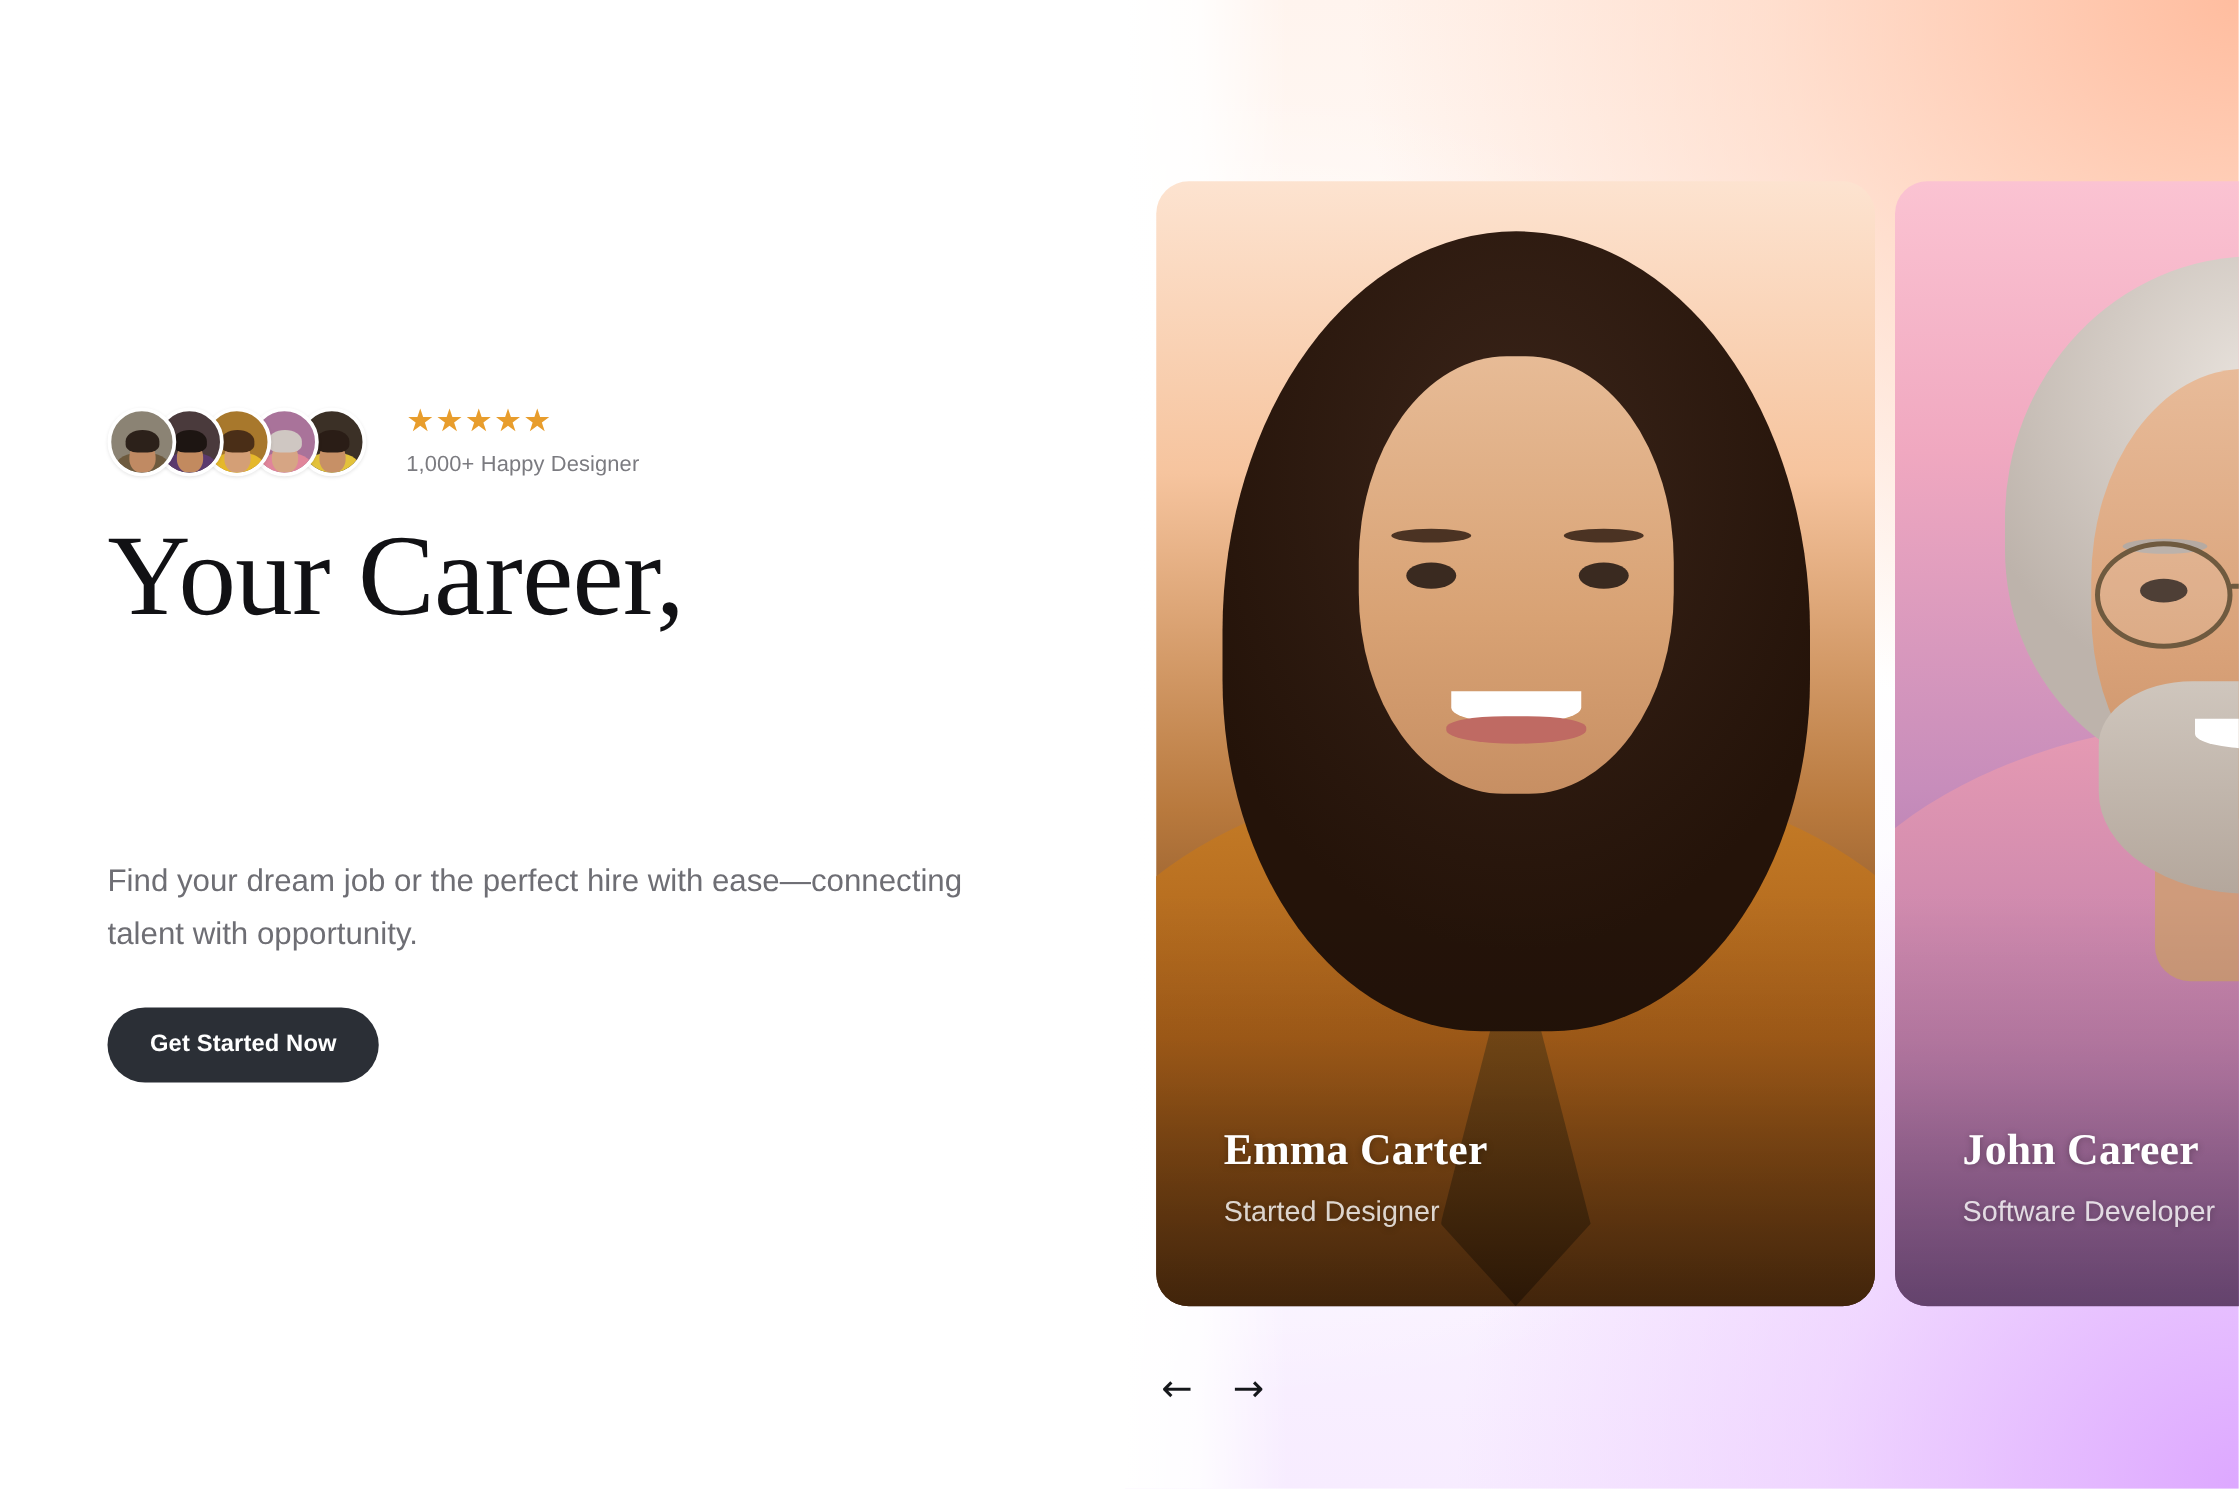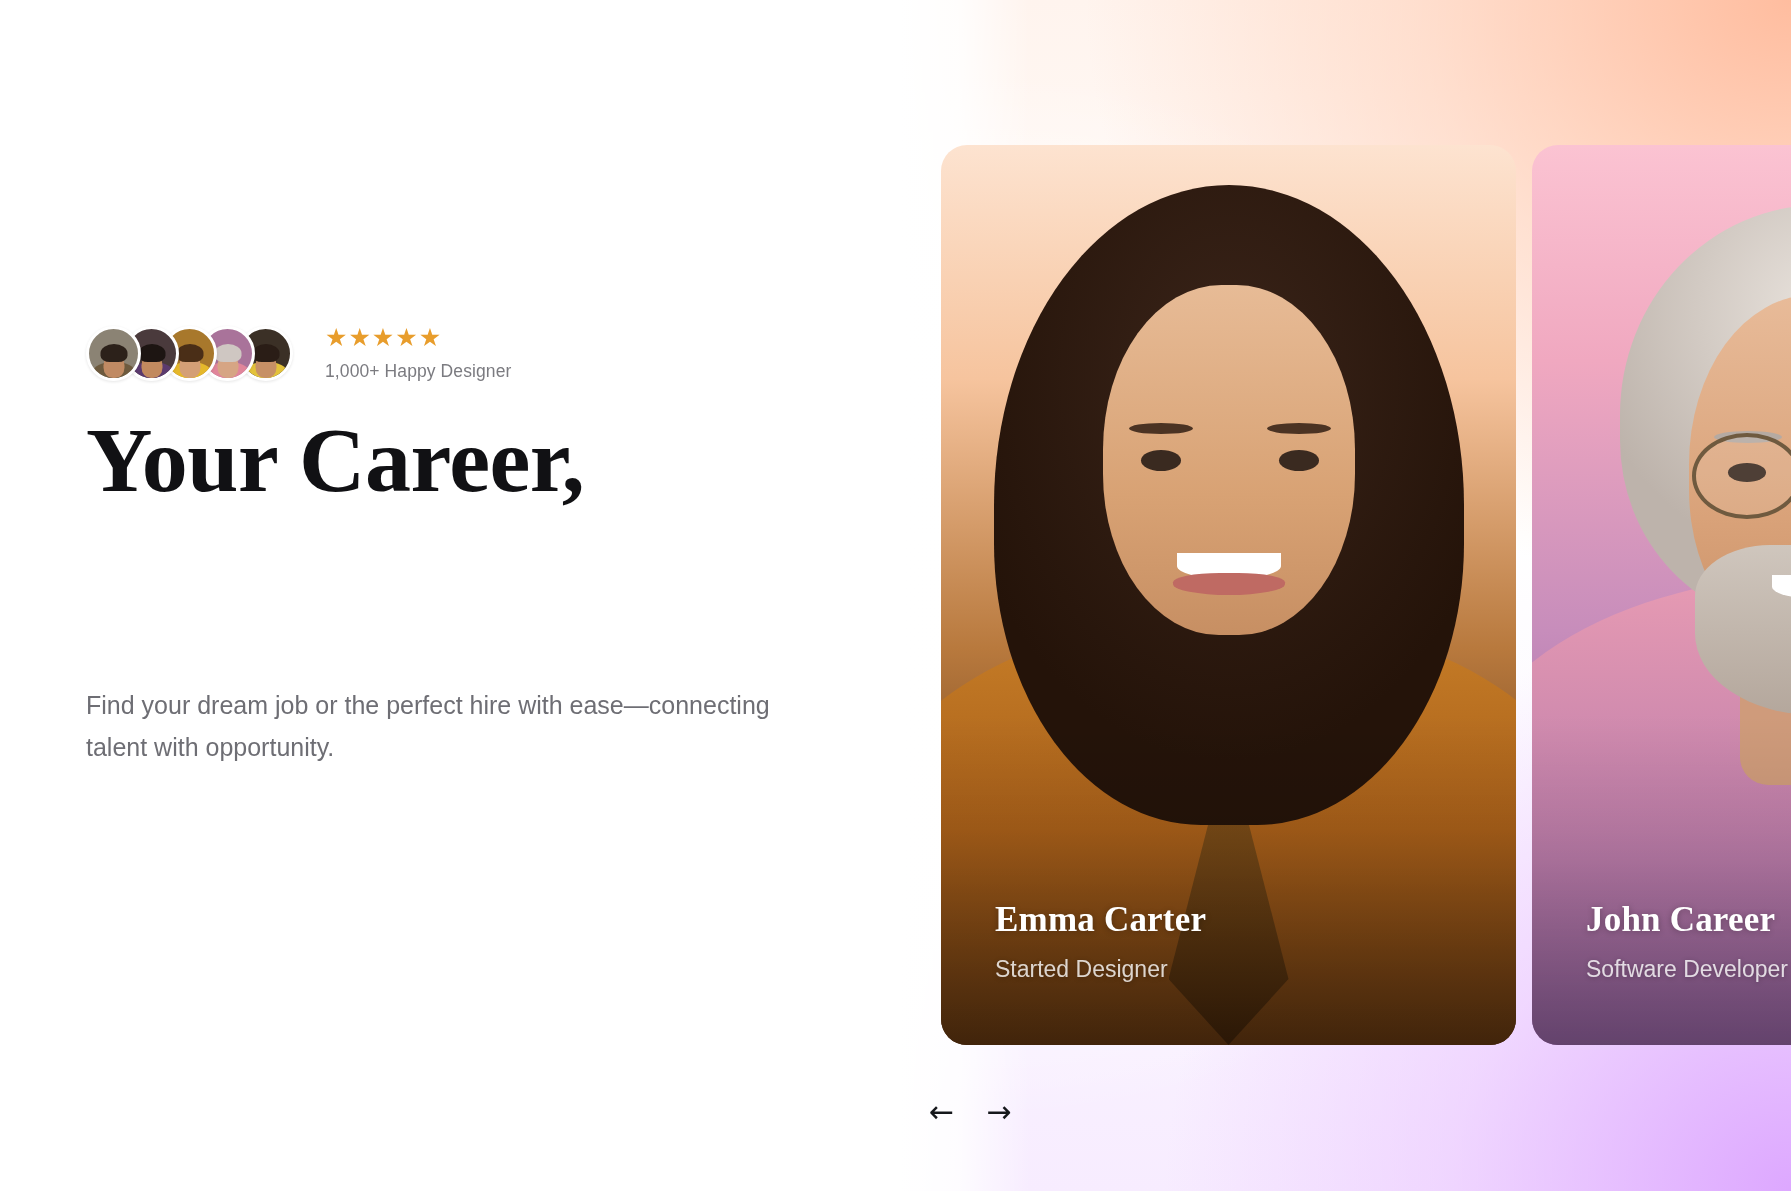--- a/index.html
+++ b/index.html
@@ -60,21 +60,21 @@
   .rating{ margin-left:32px; }
   .stars{ font-size:25px; letter-spacing:1px; line-height:1; }
   .rating-caption{
     margin-top:11px; font-size:17.5px; color:#7b7b80; letter-spacing:0.1px;
   }
 
   .headline{
     position:absolute; left:0; top:412px; width:740px;
     font-family:"Liberation Serif", serif;
     font-size:92px; line-height:1.05; color:#111114;
-    letter-spacing:-0.5px; font-weight:700;
+    letter-spacing:-0.5px; font-weight:400;
   }
   .headline .ln{ display:block; }
 
   .subtitle{
     position:absolute; left:0; top:684px; width:690px;
     font-size:25px; line-height:1.68; color:#6e6e74; font-weight:300;
   }
 
   .cta-row{ position:absolute; left:0; top:806px; display:flex; align-items:center; gap:31px; }
   .btn{
@@ -84,21 +84,21 @@
   }
   .btn-primary{ background:#2b2f36; color:#ffffff; padding:19px 34px; }
   .btn-ghost{ background:#ffffff; color:#16181c; padding:18px 31px; border:1.6px solid #dcdde1; }
 
   
   .cards{ position:absolute; left:925px; top:145px; display:flex; gap:16px; }
   .card{
     width:575px; height:900px; border-radius:26px; overflow:hidden;
     position:relative; flex:0 0 auto;
   }
-  .card.c1{ background:linear-gradient(180deg,#fde3d0 0%,#f6c49e 26%,#b8793d 56%,#5a3215 86%,#35190a 100%);margin-left:16px; }
+  .card.c1{ background:linear-gradient(180deg,#fde3d0 0%,#f6c49e 26%,#b8793d 56%,#5a3215 86%,#35190a 100%); }
   .card.c2{ background:linear-gradient(180deg,#fbc3d2 0%,#f0a8c0 24%,#c78dbb 54%,#9d6aa8 80%,#8a5e9b 100%); }
 
   
   .portrait{ position:absolute; inset:0; }
   .p-hair{ position:absolute; border-radius:50% 50% 44% 44%; }
   .p-neck{ position:absolute; border-radius:28px; }
   .p-face{ position:absolute; border-radius:47% 47% 46% 46%; }
   .p-shoulders{ position:absolute; border-radius:52% 52% 0 0; }
   .p-brow{ position:absolute; border-radius:50%; }
   .p-eye{ position:absolute; border-radius:50%; background:#3a2a20; }
@@ -173,20 +173,21 @@
     </div>
   </div>
 
   <h1 class="headline">
     <span class="ln">Your Career,</span>
   </h1>
 
   <p class="subtitle">Find your dream job or the perfect hire with ease—connecting talent with opportunity.</p>
 
   <div class="cta-row">
+    <button class="btn btn-primary">Get Started Now</button>
   </div>
 </div>
 
 <div class="cards">
 
   <div class="card c1">
     <div class="portrait">
       <div class="p-shoulders" style="left:50%;transform:translateX(-50%);bottom:0;width:720px;height:430px;background:linear-gradient(180deg,#c87f28 0%,#a85f19 50%,#5d3410 100%);"></div>
       <div class="p-vee" style="left:50%;transform:translateX(-50%);bottom:0;width:120px;height:300px;background:linear-gradient(180deg,#8f5a1c,#3d2109);clip-path:polygon(50% 0,100% 78%,50% 100%,0 78%);"></div>
       <div class="p-neck" style="left:50%;transform:translateX(-50%);top:470px;width:150px;height:190px;background:#c4885c;"></div>

